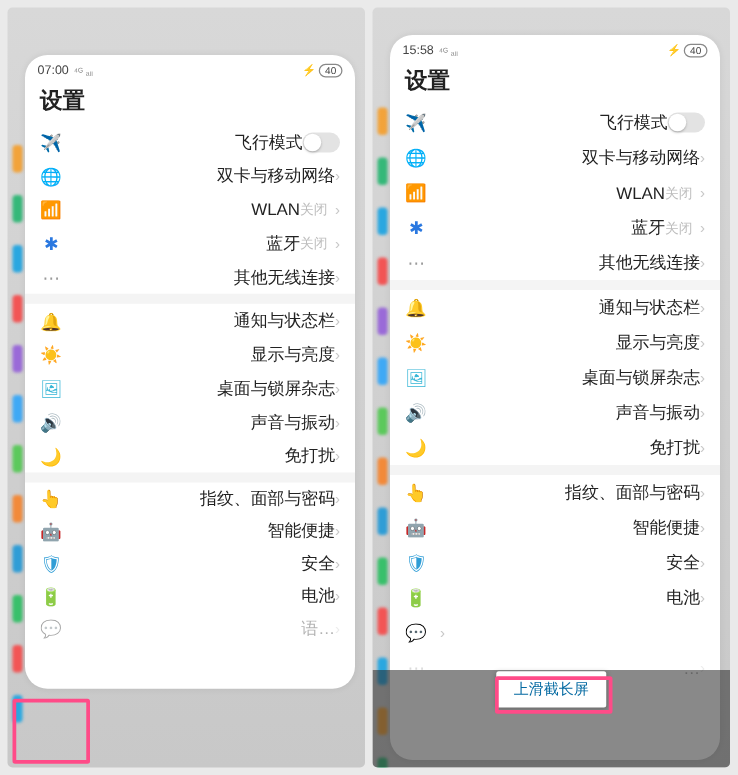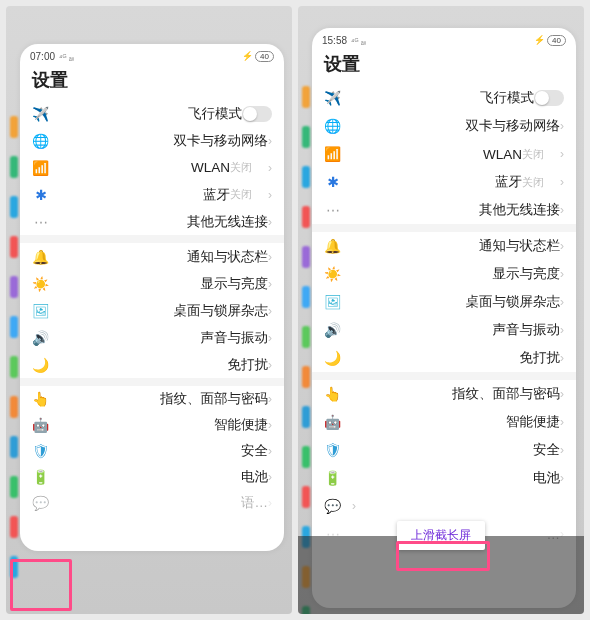--- a/index.html
+++ b/index.html
@@ -39,21 +39,21 @@
     padding: 4px 12px 8px 12px;
   }
   .group { border-top: 8px solid #f4f4f4; }
   .row {
     display:flex; align-items:center;
     padding: 0 12px;
     font-size:13.5px; color:#222;
   }
   .row .ic { width:18px; height:18px; display:flex; align-items:center; justify-content:center; font-size:14px; margin-right:10px; }
   .row .lbl { flex:1;text-align:right; }
-  .row .meta { font-size:11px; color:#bdbdbd; margin-right:16px; }
+  .row .meta { font-size:11px; color:#bdbdbd; margin-right:6px; }
   .row .chev { color:#c8c8c8; font-size:12px; }
   .toggle {
     width:30px; height:16px; border-radius:10px;
     background:#e3e3e3; position:relative;
   }
   .toggle::after{
     content:""; position:absolute; top:1px; left:1px;
     width:14px; height:14px; background:#fff; border-radius:50%;
     box-shadow:0 1px 2px rgba(0,0,0,.25);
   }
@@ -72,22 +72,22 @@
     position:absolute; border:3px solid #ff4b88; border-radius:2px;
     pointer-events:none;
   }
   
   .dim-bottom {
     position:absolute; left:0; right:0; bottom:0; height:78px;
     background: rgba(40,40,40,.55);
   }
   .hint-pill {
     position:absolute; left:50%; transform:translateX(-50%);
-    bottom:64px;
-    background:#fff; color:#6d28d9;
+    bottom:48px;
+    background:#fff; color:#0369a1;
     font-size:12px; padding:6px 14px; border-radius:2px;
     box-shadow:0 1px 4px rgba(0,0,0,.25);
   }
   .done-btn {
     position:absolute; left:50%; transform:translateX(-50%);
     bottom:10px;
     width:150px; height:28px; border-radius:14px;
     background:#41c35a; color:#fff;
     display:flex; align-items:center; justify-content:center;
     font-size:13px; letter-spacing:2px;

